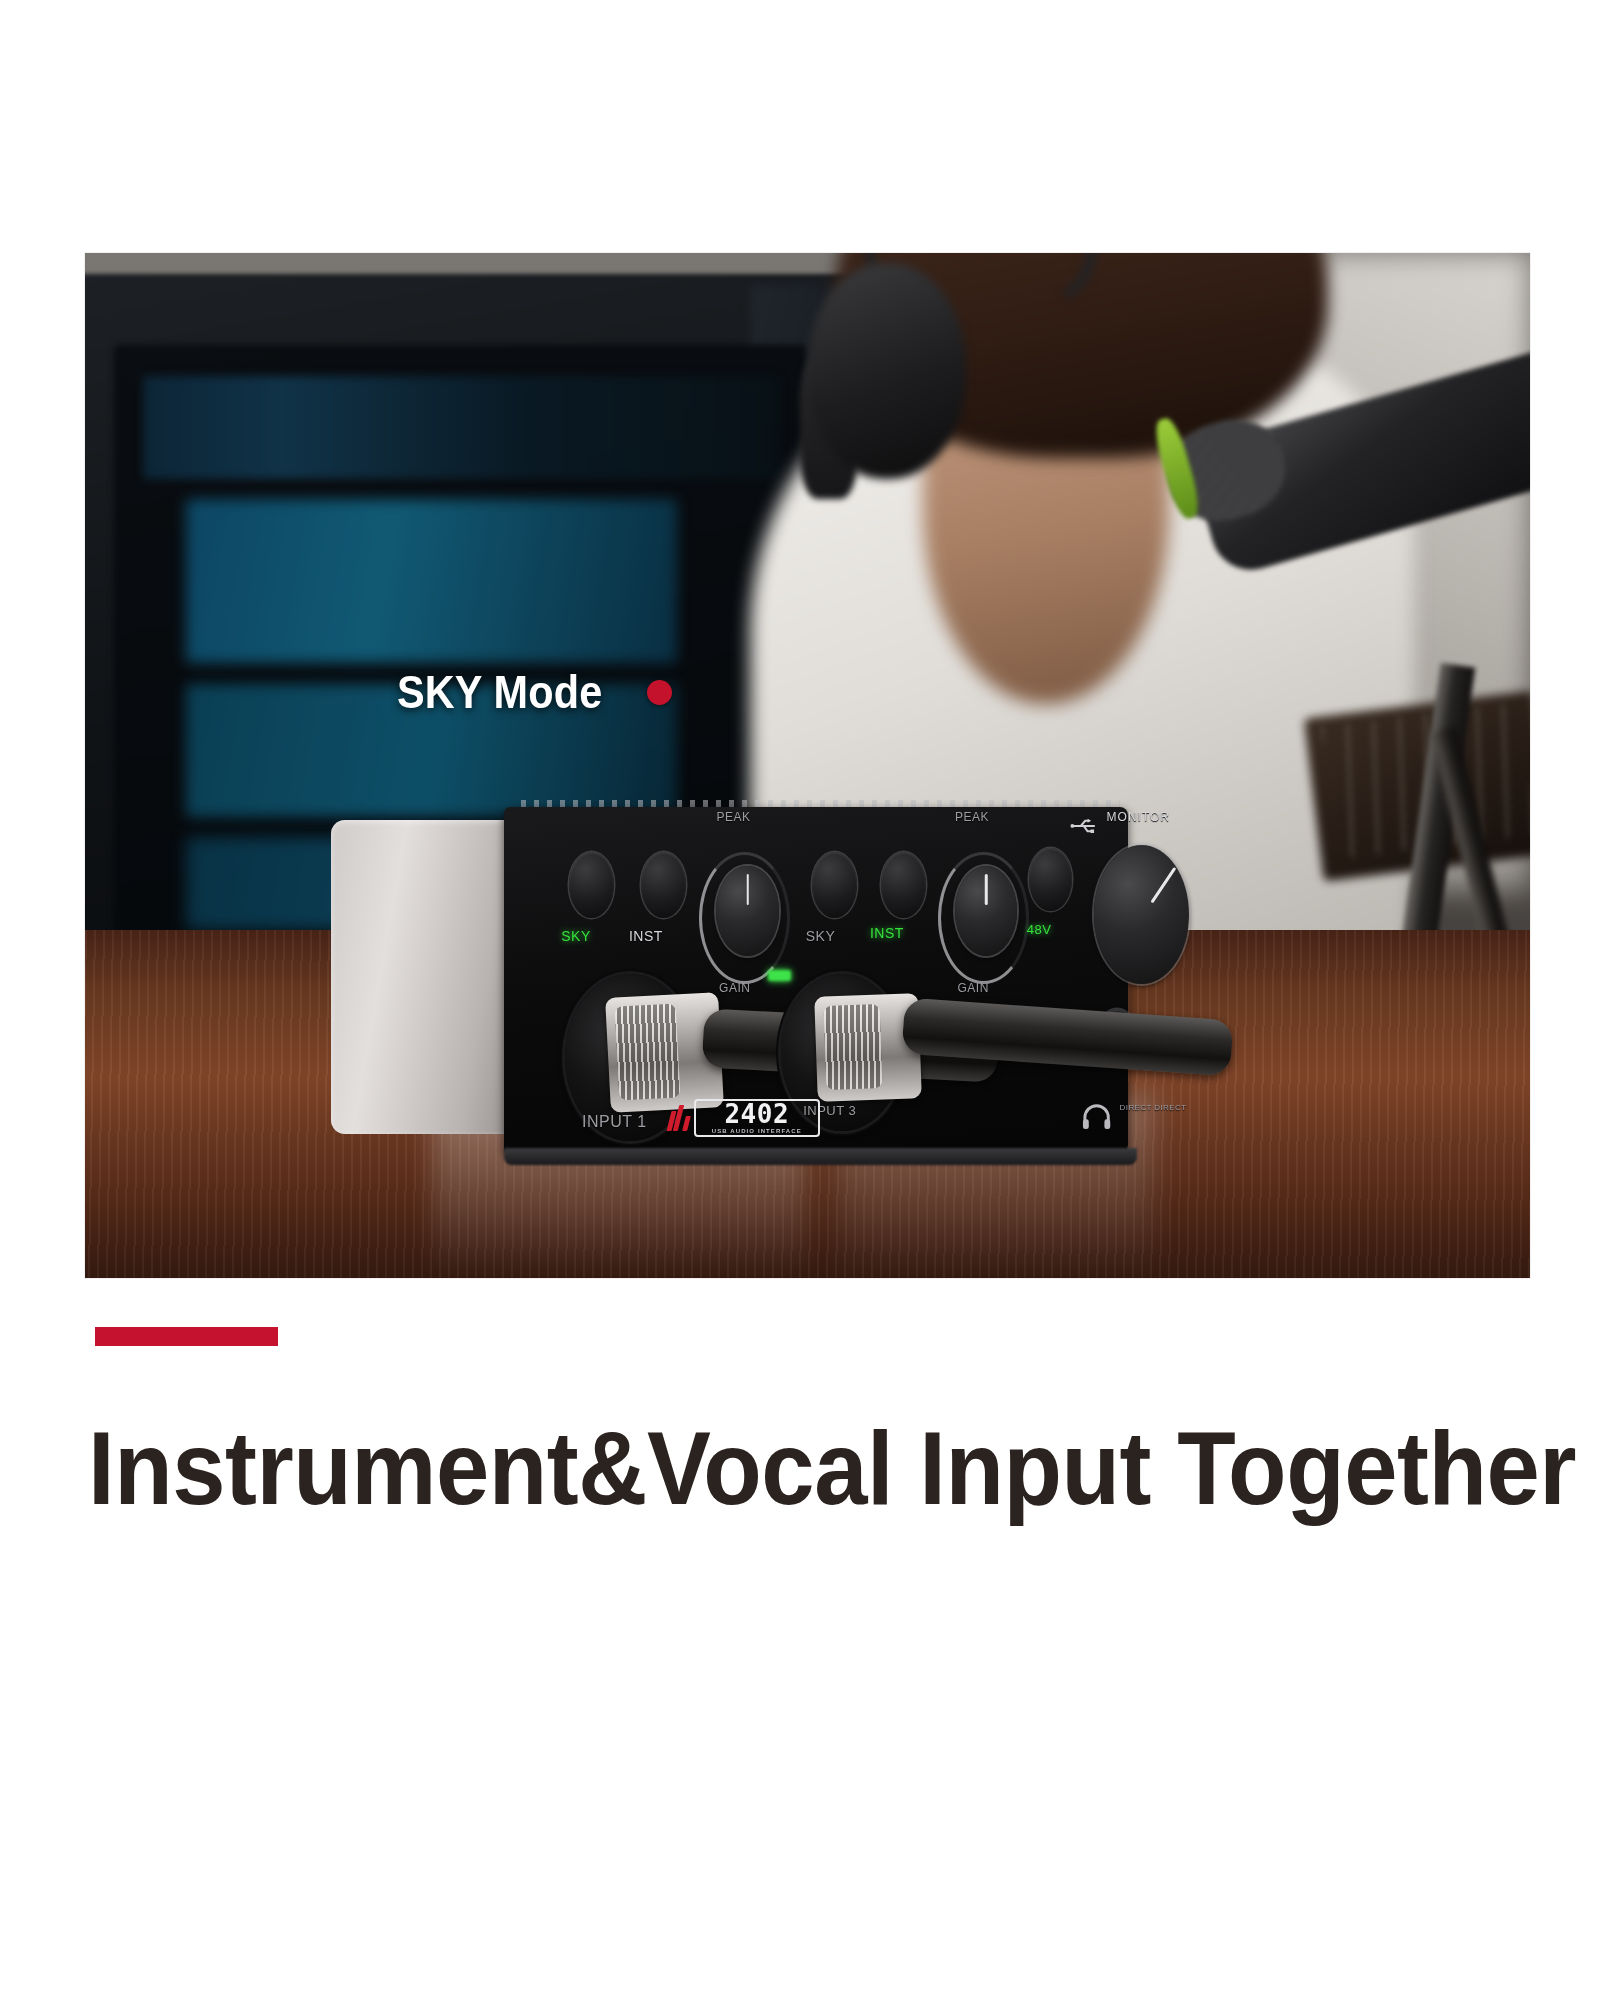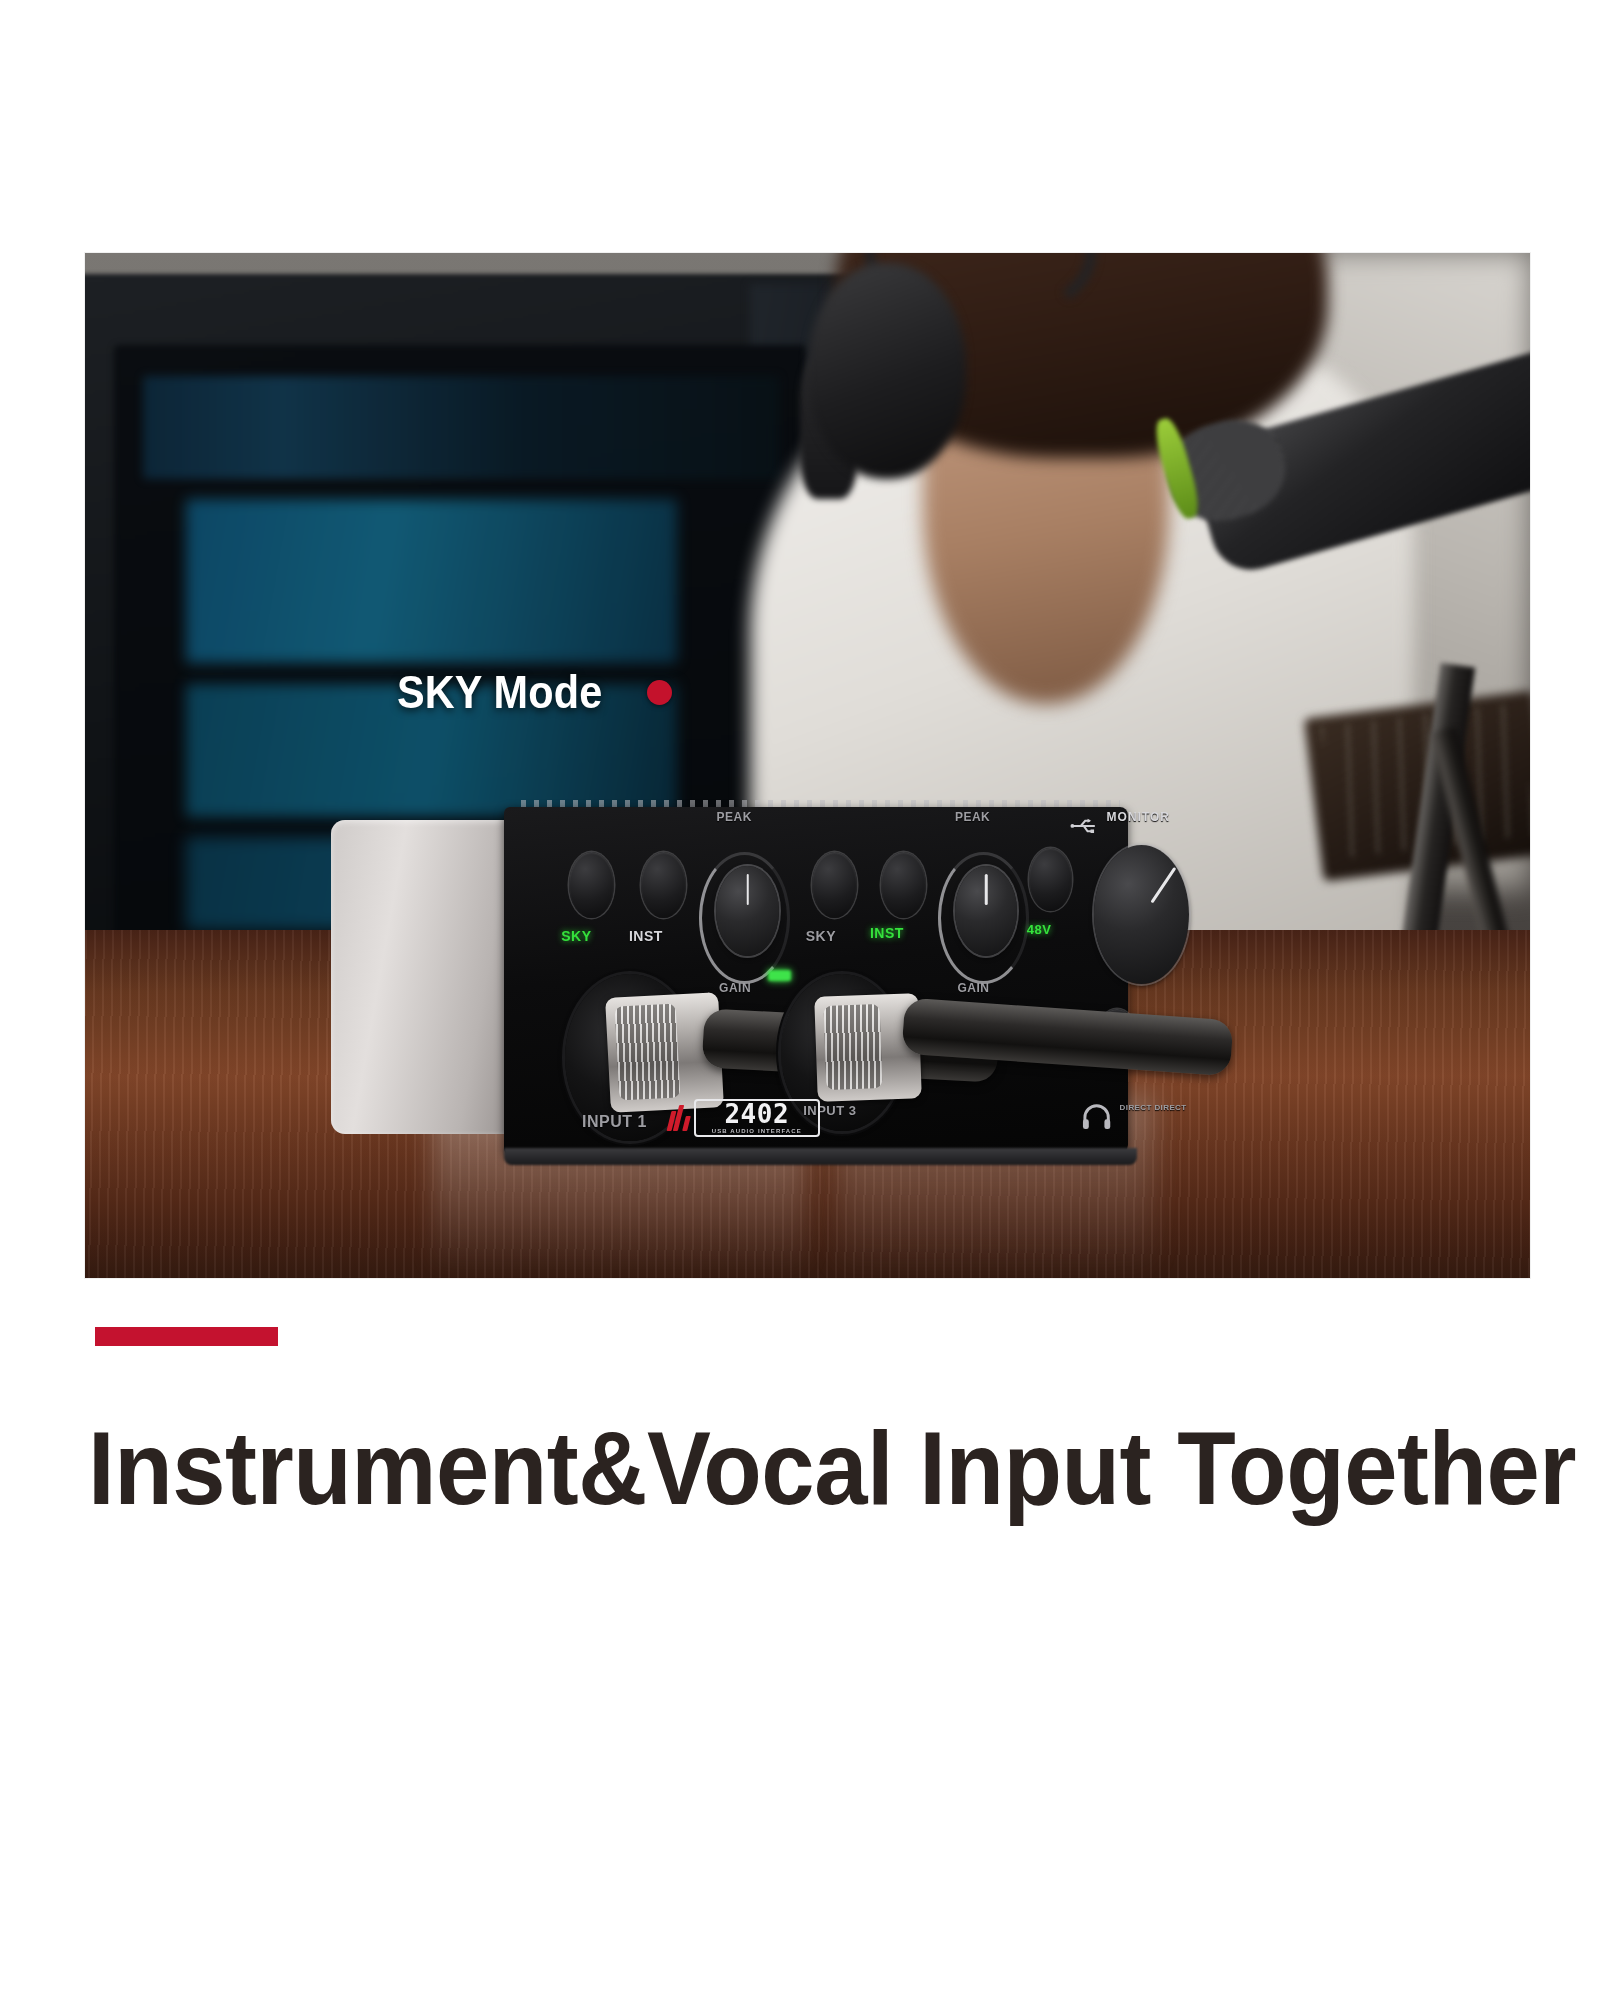--- a/index.html
+++ b/index.html
@@ -262,21 +262,21 @@
   }
   .cable {
     background:linear-gradient(180deg,#5c5a58 0%,#2c2a29 35%,#121110 70%,#3a3836 100%);
     border-radius:22px;
     box-shadow:0 3px 8px rgba(0,0,0,.55);
   }
 
   .lbl {
     position:absolute;
     font-family:"Liberation Sans", sans-serif;
-    font-weight:700;
+    font-weight:400;
     color:#d8d8dc;
     letter-spacing:.5px;
     text-shadow:0 1px 1px rgba(0,0,0,.9);
     white-space:nowrap;
     filter:blur(.35px);
   }
   .lbl.green { color:#35e23c; text-shadow:0 0 6px rgba(50,230,60,.85); }
   .lbl.dim   { color:#9d9da2; }
 
   

